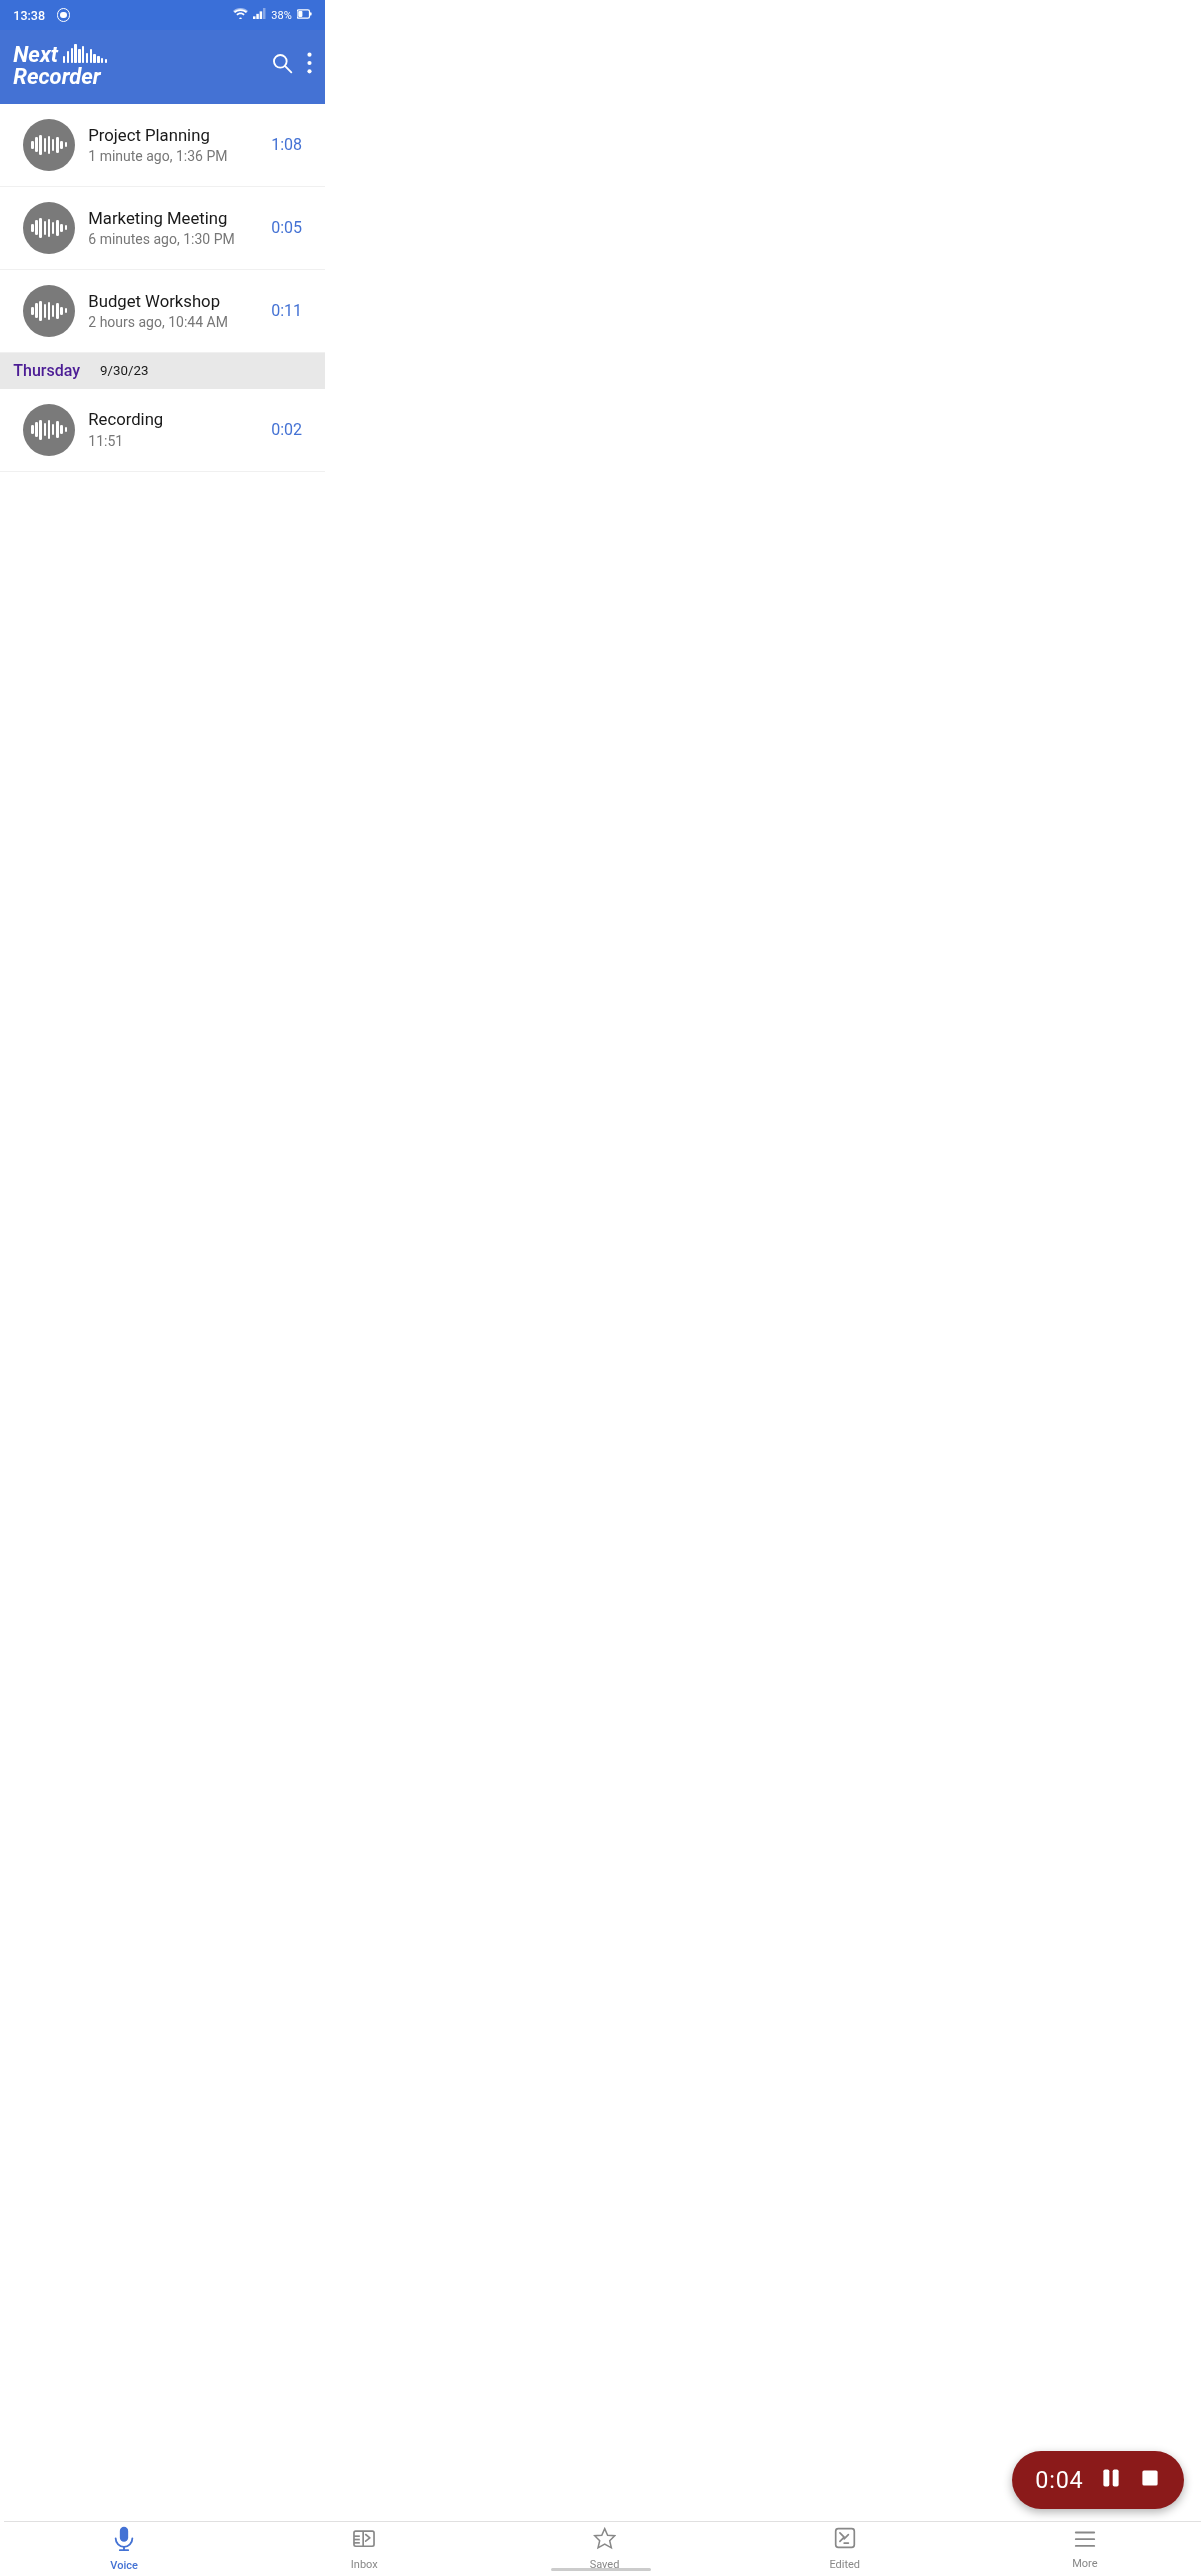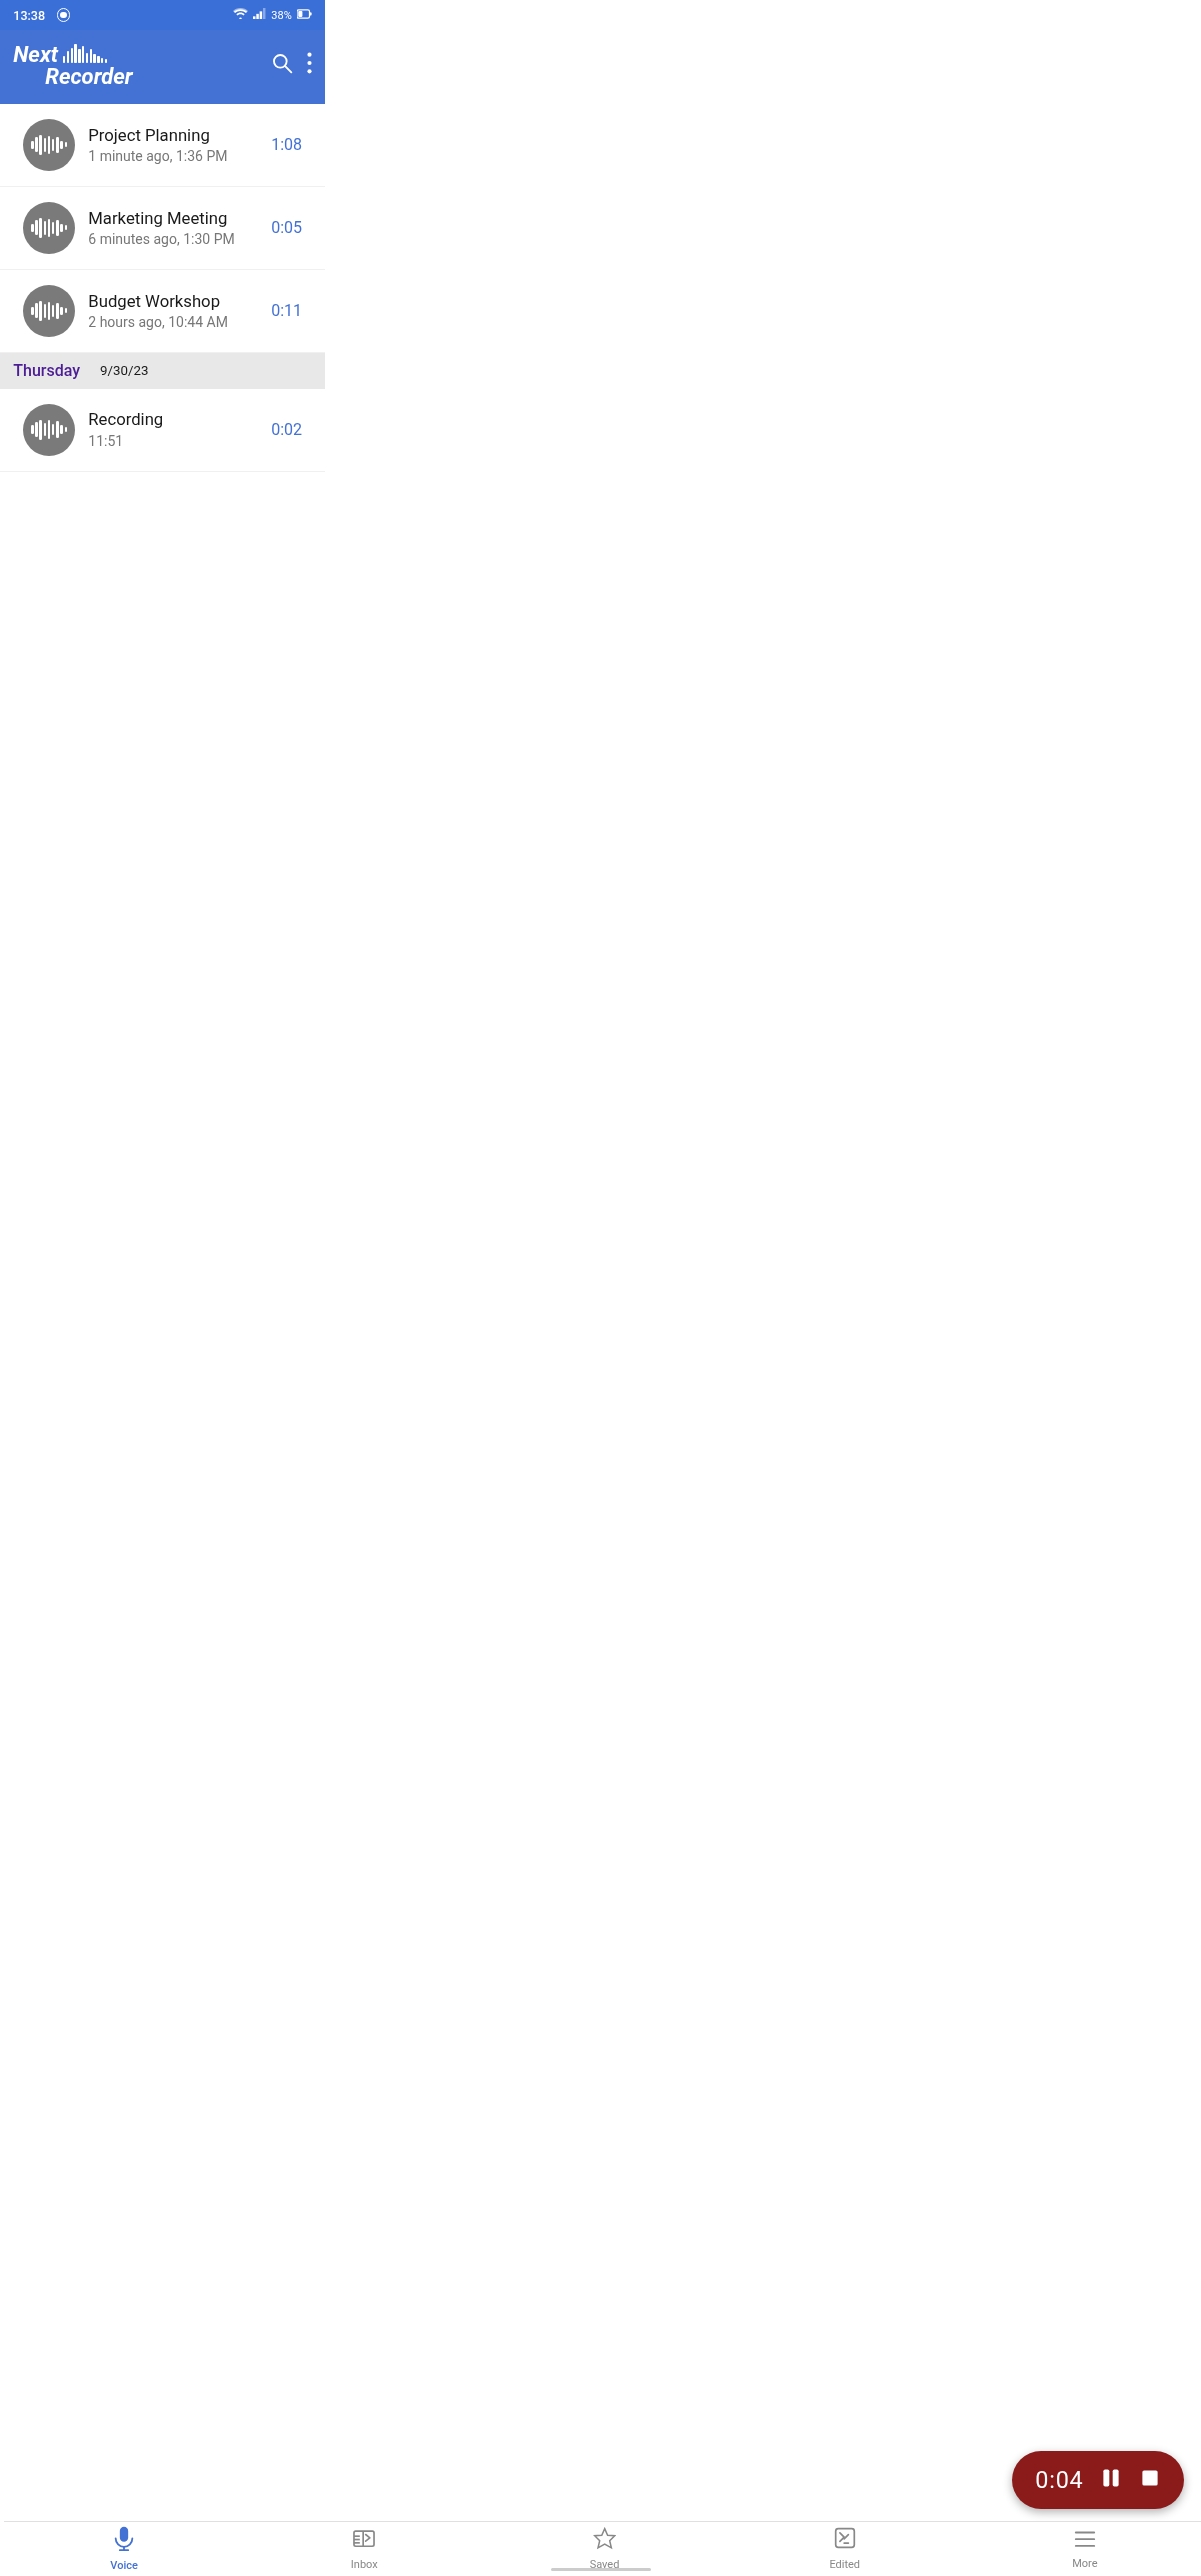--- a/index.html
+++ b/index.html
@@ -330,21 +330,21 @@
         <span style="height:13.3px;"></span>
         <span style="height:16.7px;"></span>
         <span style="height:10px;"></span>
         <span style="height:13.3px;"></span>
         <span style="height:8.3px;"></span>
         <span style="height:6.7px;"></span>
         <span style="height:5px;"></span>
         <span style="height:3.3px;"></span>
       </div>
     </div>
-    <span style="font-style:italic;font-weight:bold;font-size:22px;color:white;margin-top:-3.3px;margin-left:32px;">Recorder</span>
+    <span style="font-style:italic;font-weight:bold;font-size:22px;color:white;margin-top:-3.3px;">Recorder</span>
   </div>
   <div class="header-actions">
     <span class="header-icon">
       <svg width="22" height="22" viewBox="0 0 26 26" fill="none">
         <circle cx="11" cy="11" r="7.5" stroke="white" stroke-width="2.2"></circle>
         <line x1="17" y1="17" x2="24" y2="24" stroke="white" stroke-width="2.2" stroke-linecap="round"></line>
       </svg>
     </span>
     <span class="header-icon">
       <svg width="5" height="22" viewBox="0 0 6 26" fill="none">

